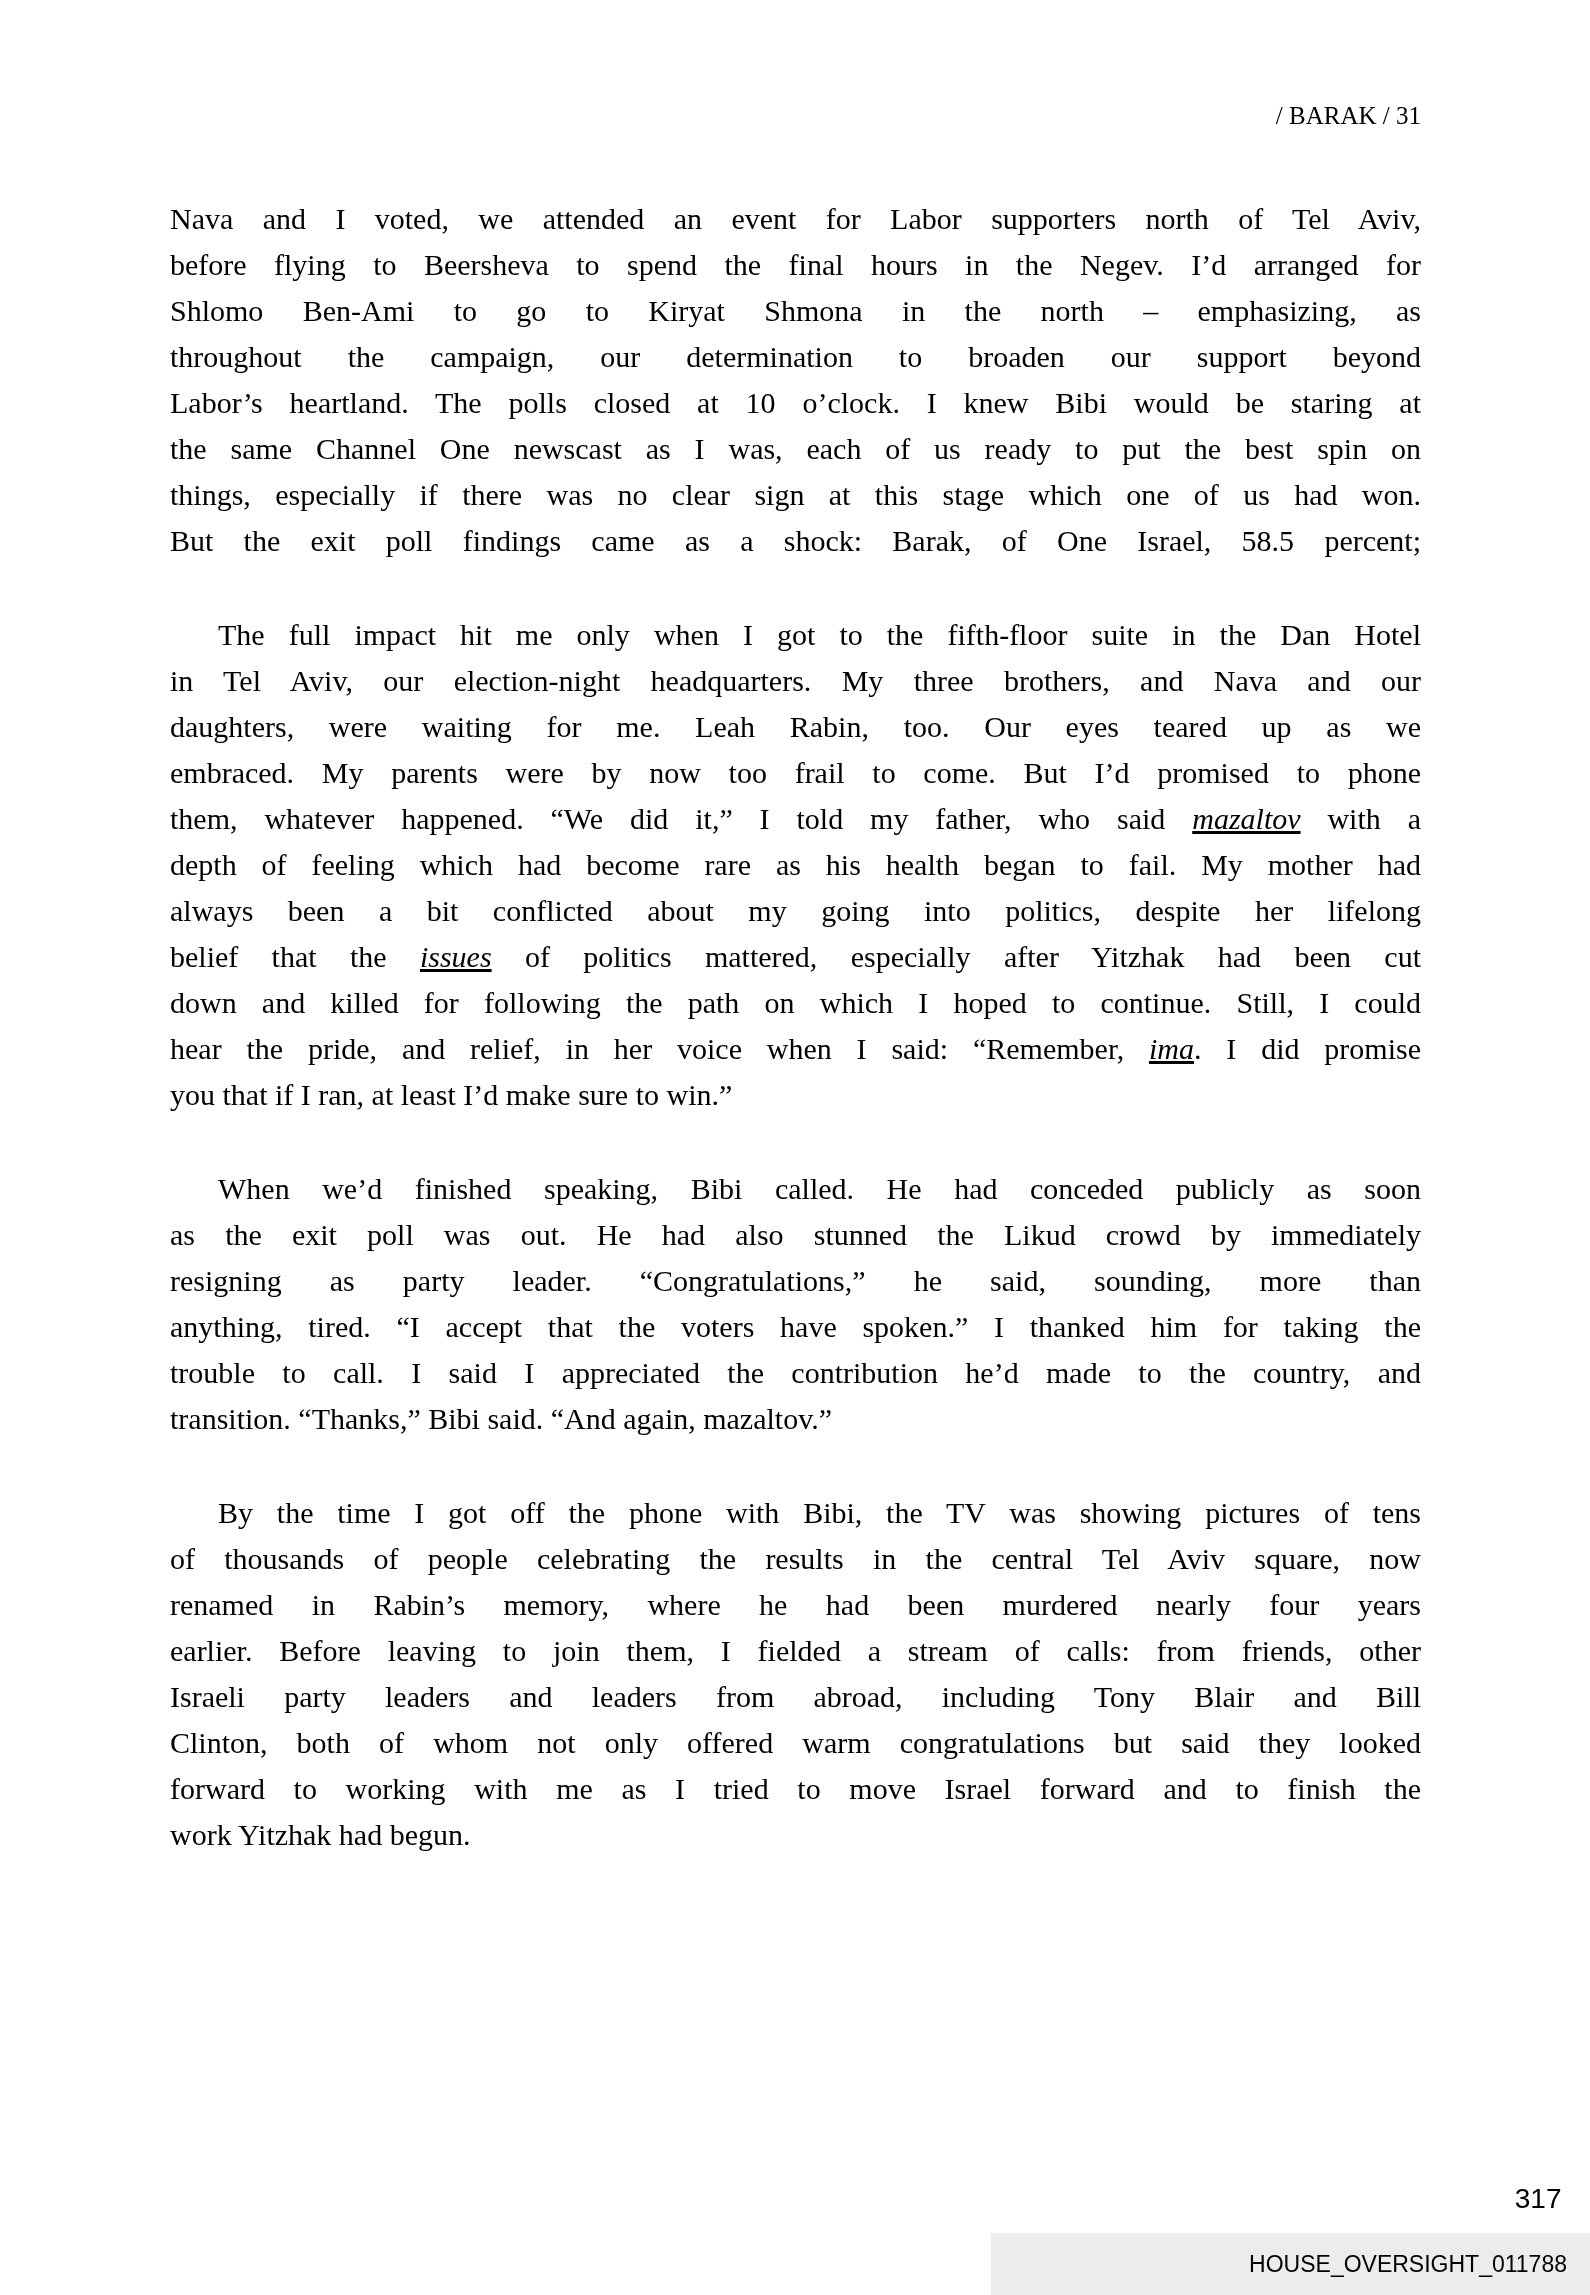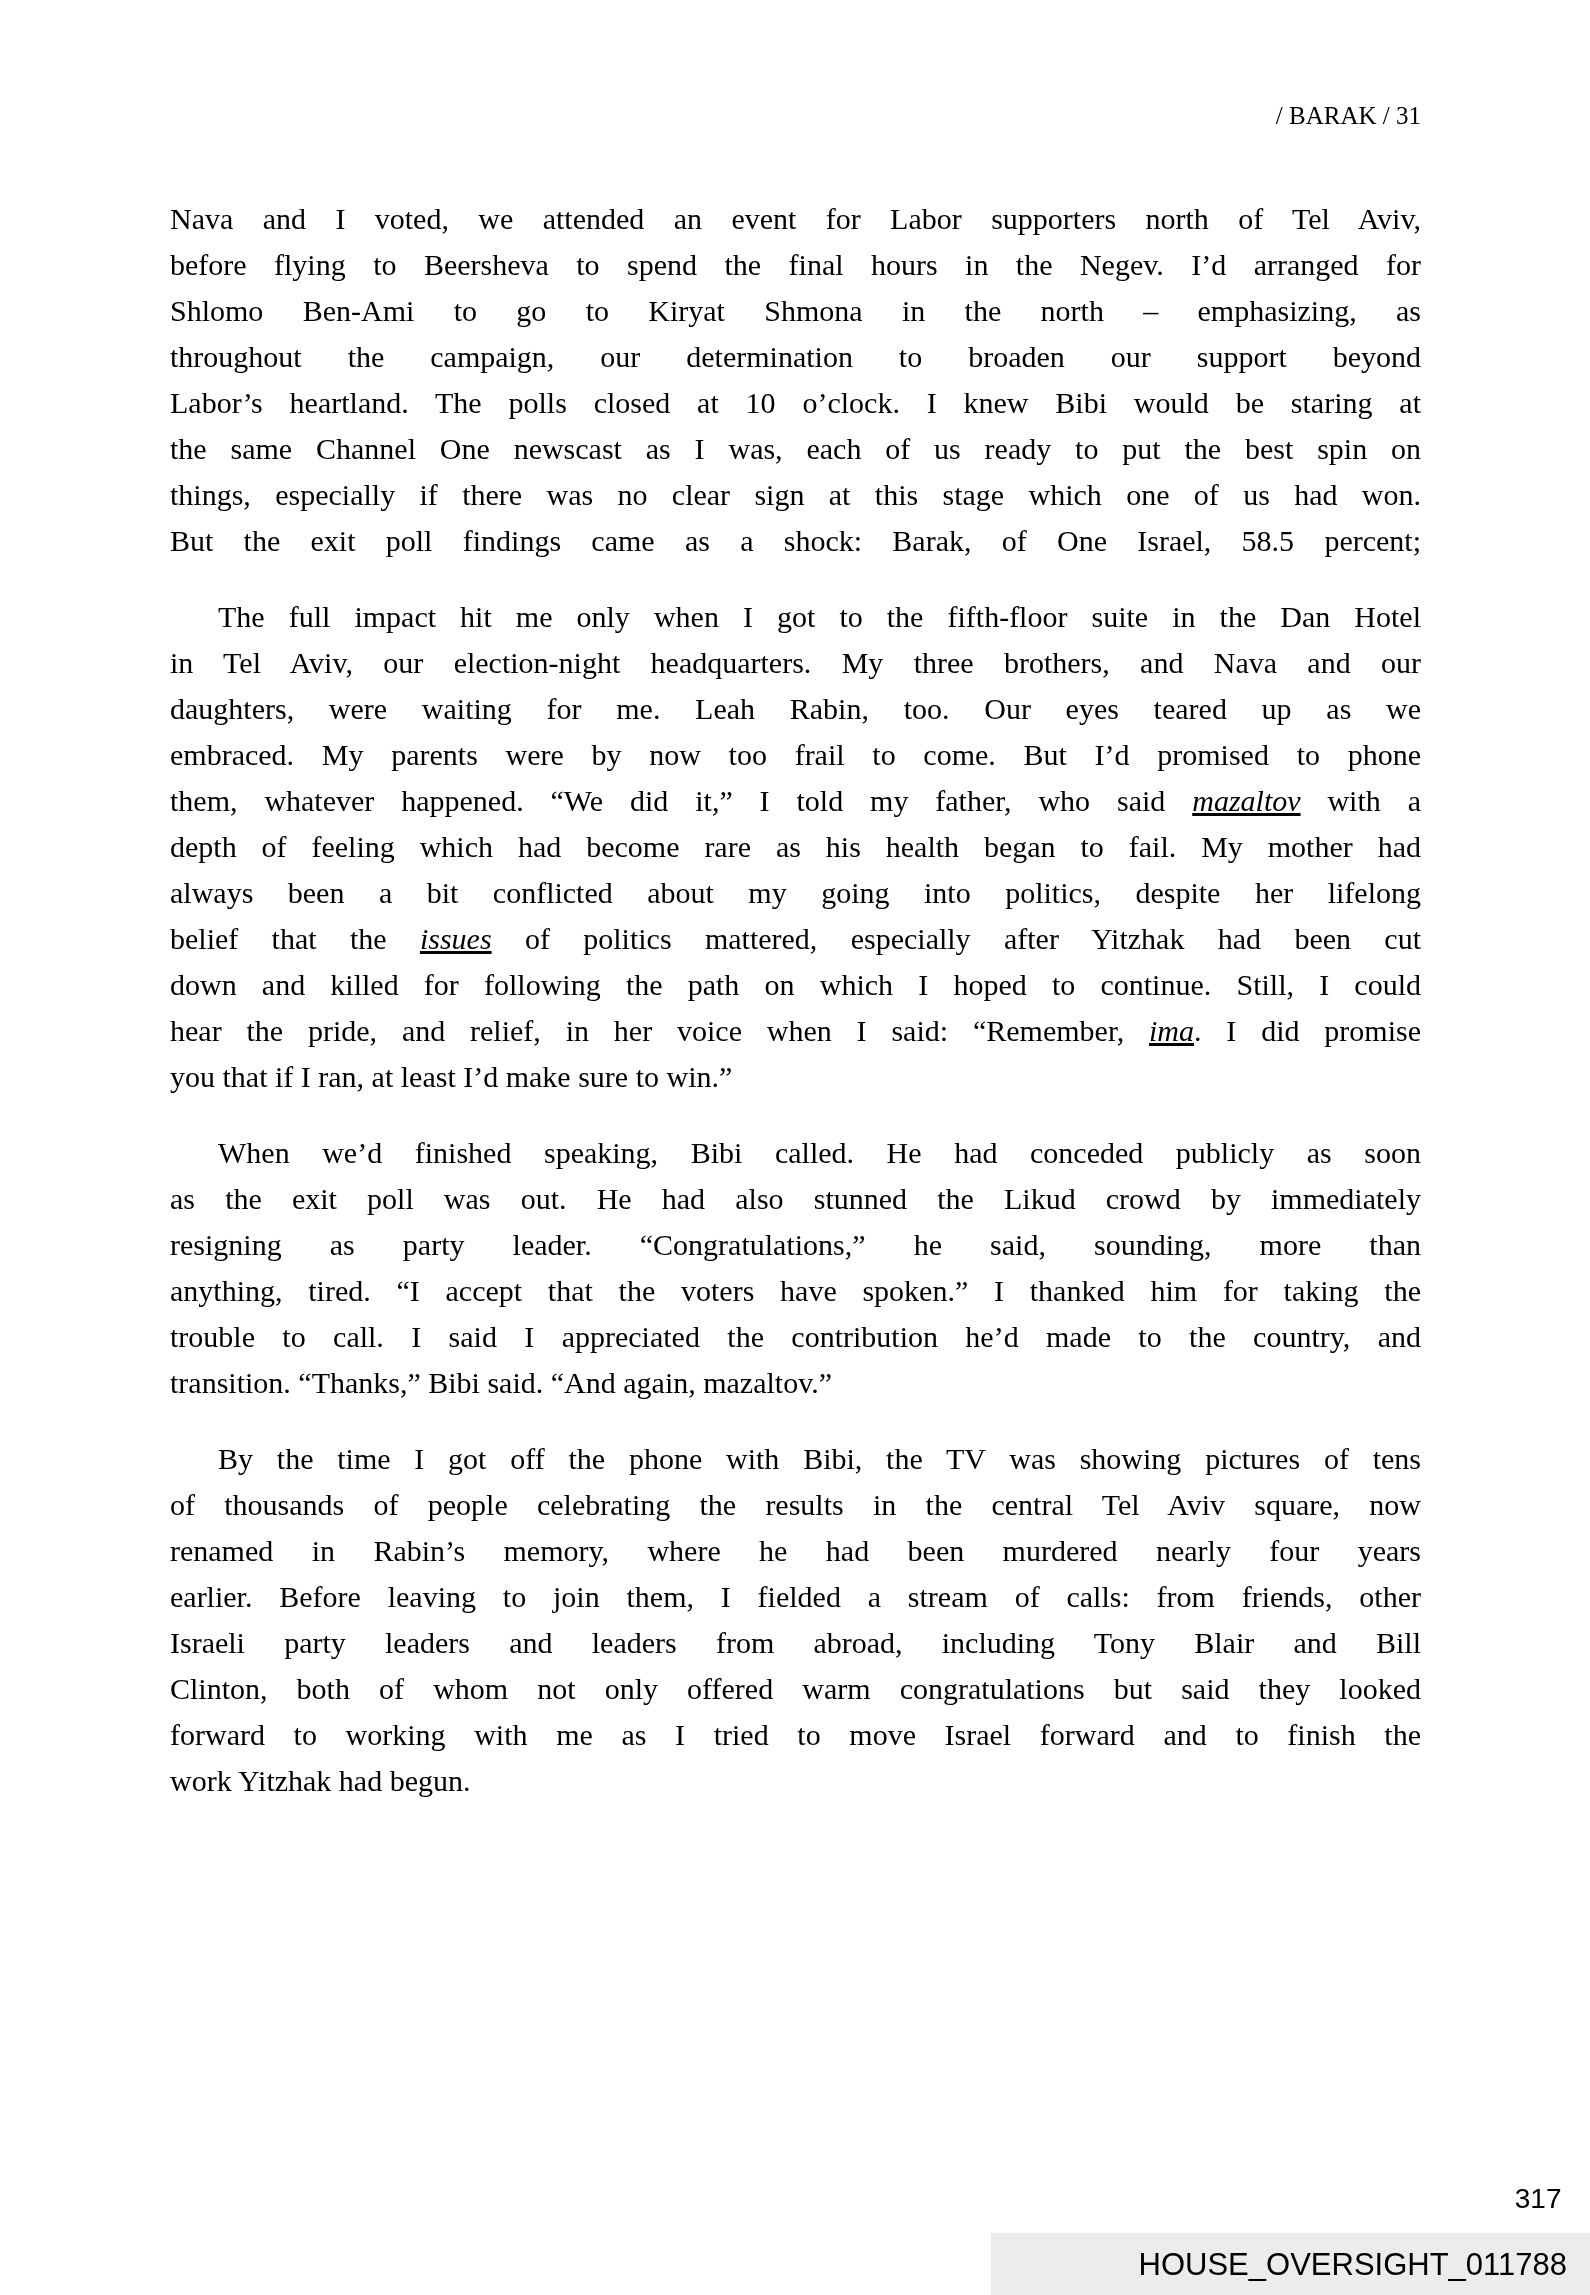--- a/index.html
+++ b/index.html
@@ -26,21 +26,21 @@
     white-space: pre;
   }
   .page-body {
     position: absolute;
     top: 196px;
     left: 170px;
     width: 1251px;
     font-size: 30px;
   }
   .para { margin: 0; }
-  .para + .para { margin-top: 30px; }
+  .para + .para { margin-top: 48px; }
   .line {
     text-align: justify;
     text-align-last: justify;
     line-height: 46px;
     white-space: normal;
   }
   .line.last {
     text-align: left;
     text-align-last: left;
   }
@@ -63,21 +63,21 @@
     width: 599px;
     height: 62px;
     display: flex;
     align-items: center;
     justify-content: flex-end;
     padding-right: 23px;
     box-sizing: border-box;
   }
   .watermark-text {
     font-family: "Liberation Sans", sans-serif;
-    font-size: 31px;
+    font-size: 23px;
     line-height: 31px;
     color: #000000;
   }
 </style>
 </head>
 <body>
 
 <div class="page-header">/ BARAK / 31</div>
 
 <div class="page-body">

